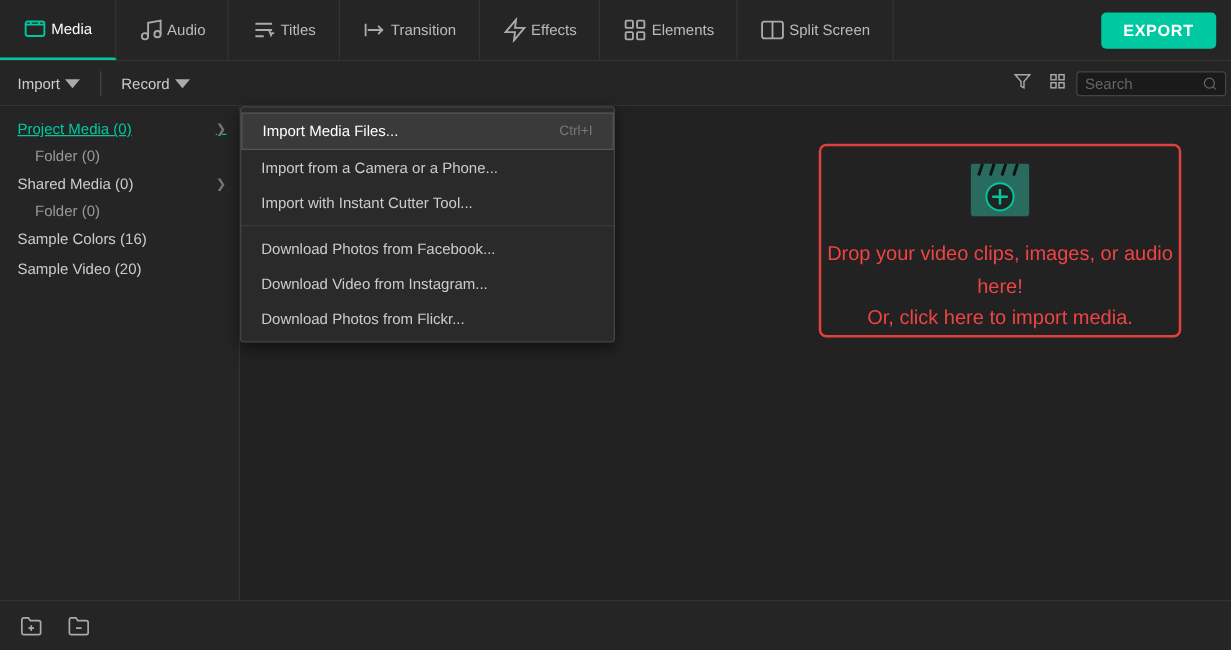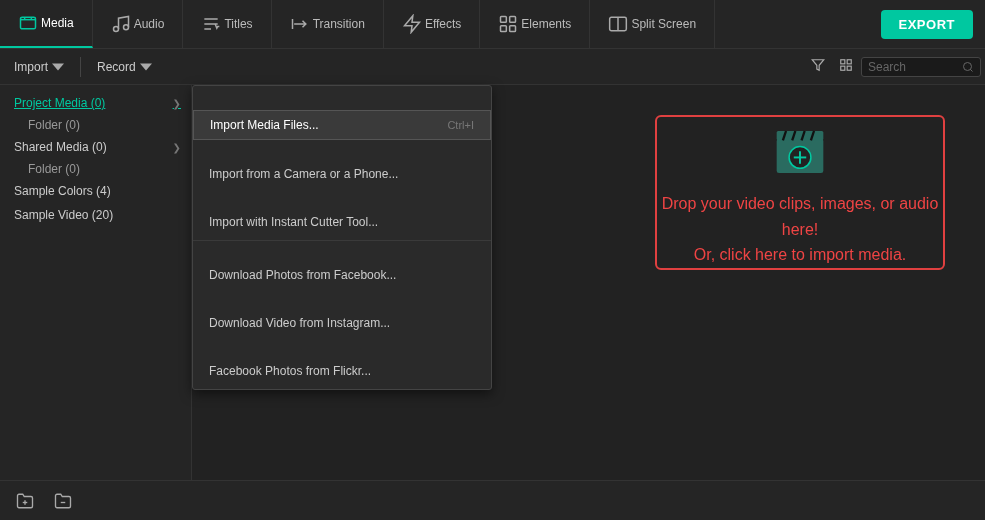--- a/index.html
+++ b/index.html
@@ -189,21 +189,20 @@
       box-shadow: 0 4px 12px rgba(0,0,0,0.5);
     }
     .dropdown-item {
       padding: 7px 16px;
       color: #ccc;
       font-size: 12px;
       cursor: pointer;
       display: flex;
       justify-content: space-between;
       align-items: center;
-      margin-top: 20px;
     }
     .dropdown-item.highlighted {
       background: #3a3a3a;
       color: #fff;
       border: 1px solid #555;
     }
     .dropdown-shortcut { color: #777; font-size: 11px; }
     .dropdown-separator { height: 1px; background: #3a3a3a; margin: 4px 0; }
 
     
@@ -376,21 +375,21 @@
     </div>
     <div class="sidebar-item-sub">Folder (0)</div>
 
     <div class="sidebar-item">
       <span>Shared Media (0)</span>
       <span class="chevron-icon">❯</span>
     </div>
     <div class="sidebar-item-sub">Folder (0)</div>
 
     <div class="sidebar-item">
-      <span>Sample Colors (4)</span>
+      <span>Sample Colors (16)</span>
     </div>
 
     <div class="sidebar-item">
       <span>Sample Video (20)</span>
     </div>
   </div>
 
   <div class="collapse-arrow">❮</div>
 
   <div class="import-area">
@@ -415,21 +414,21 @@
 
       <div class="dropdown-item">
         <span>Download Photos from Facebook...</span>
       </div>
 
       <div class="dropdown-item">
         <span>Download Video from Instagram...</span>
       </div>
 
       <div class="dropdown-item">
-        <span>Facebook Photos from Flickr...</span>
+        <span>Download Photos from Flickr...</span>
       </div>
     </div>
 
     <div class="drop-zone">
 
       <svg class="clapperboard" viewBox="0 0 80 80" xmlns="http://www.w3.org/2000/svg">
 
         <rect x="10" y="28" width="60" height="44" rx="3" fill="#2a6b60"></rect>
 
         <rect x="10" y="18" width="60" height="12" rx="2" fill="#2a6b60"></rect>

